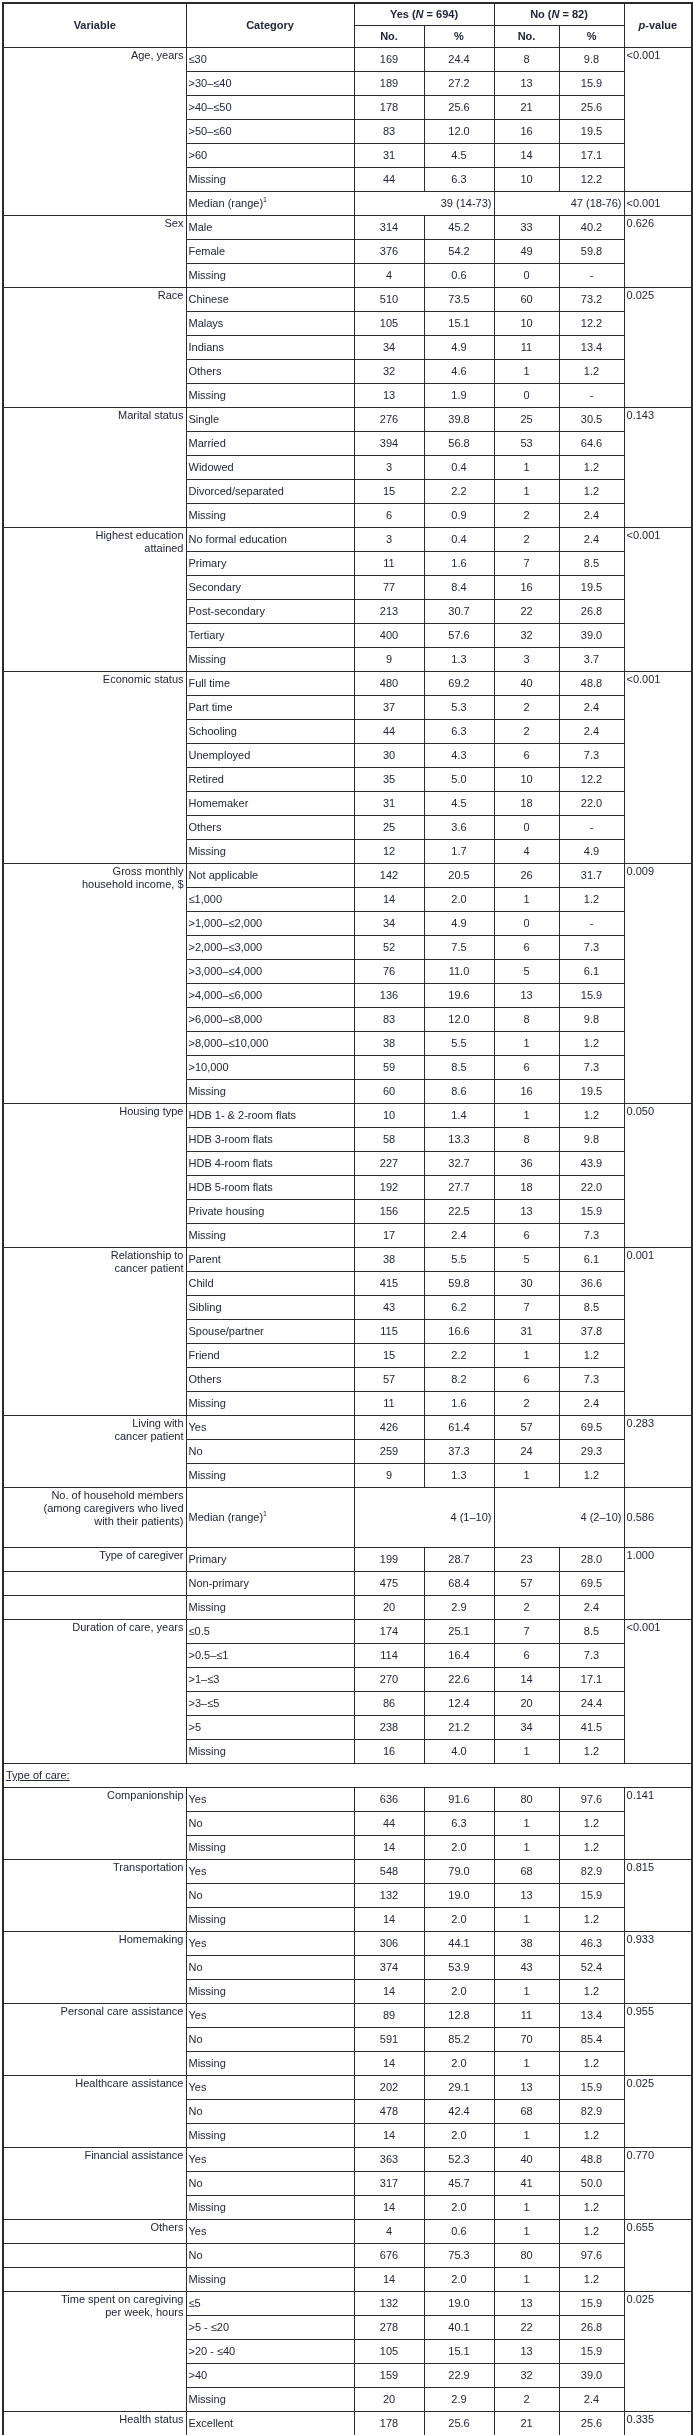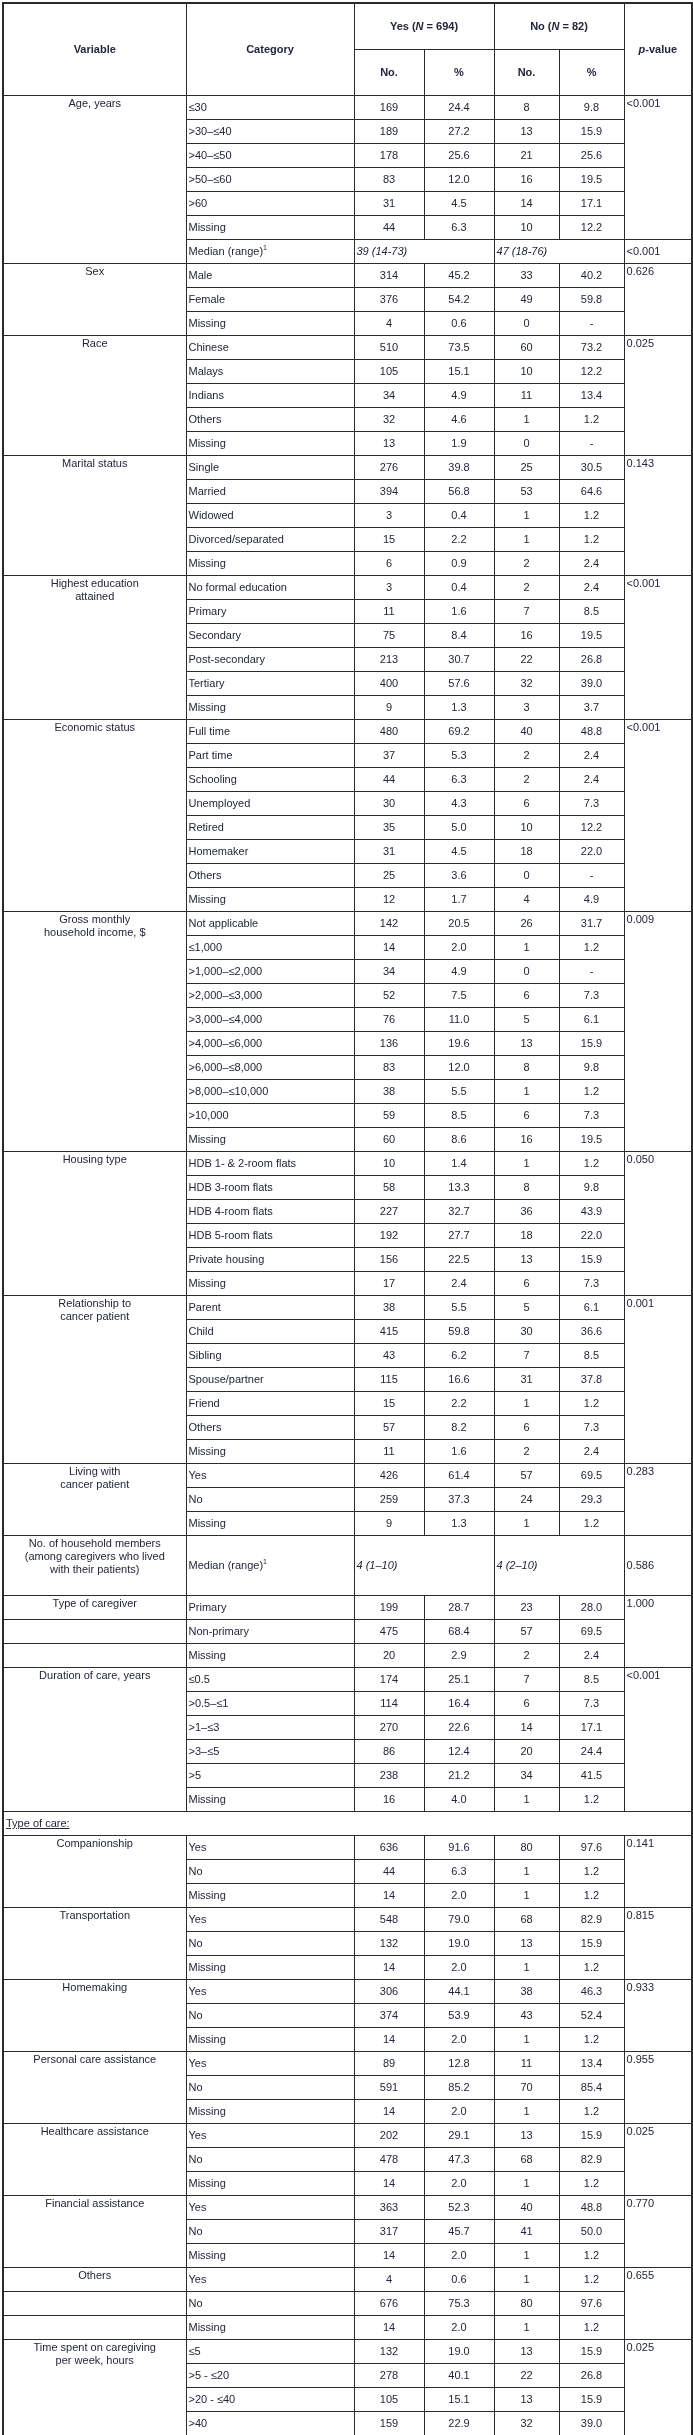--- a/index.html
+++ b/index.html
@@ -34,37 +34,37 @@
   table.char-table th, table.char-table td {
     border: 1px solid #2b2b2b;
     font-size: 11px;
     line-height: 1.2;
     overflow: hidden;
   }
   table.char-table th {
     font-weight: bold;
     text-align: center;
     height: 19px;
-    padding: 13px 2px;
+    padding: 1px 2px;
   }
   table.char-table td { height: 21px; padding: 1px 2px; }
   td.cat  { text-align: left; padding-left: 8px; vertical-align: middle; }
   td.num  { text-align: center; vertical-align: middle; }
   td.var  {
-    text-align: center;
+    text-align: right;
     vertical-align: top;
     padding: 4px 4px 2px 8px;
     white-space: pre-line;
     line-height: 1.32;
   }
   td.pcell { text-align: left; }
   td.p-top { vertical-align: top; padding-top: 5px; }
   td.p-mid { vertical-align: middle; }
   td.full  { text-align: left; padding-left: 8px; vertical-align: middle; text-decoration: underline; }
-  td.mspan { text-align: left; vertical-align: middle; font-style: italic; }
+  td.mspan { text-align: right; vertical-align: middle; }
   sup.s { font-size: 7px; vertical-align: super; line-height: 0; }
 </style>
 </head>
 <body>
 
 <div class="page">
   <table class="char-table">
     <colgroup>
       <col class="c-var">
         <col class="c-cat">
@@ -249,21 +249,21 @@
         </tr>
         <tr>
           <td class="cat">Primary</td>
           <td class="num">11</td>
           <td class="num">1.6</td>
           <td class="num">7</td>
           <td class="num">8.5</td>
         </tr>
         <tr>
           <td class="cat">Secondary</td>
-          <td class="num">75</td>
+          <td class="num">77</td>
           <td class="num">8.4</td>
           <td class="num">16</td>
           <td class="num">19.5</td>
         </tr>
         <tr>
           <td class="cat">Post-secondary</td>
           <td class="num">213</td>
           <td class="num">30.7</td>
           <td class="num">22</td>
           <td class="num">26.8</td>
@@ -711,21 +711,21 @@
           <td class="cat">Yes</td>
           <td class="num">202</td>
           <td class="num">29.1</td>
           <td class="num">13</td>
           <td class="num">15.9</td>
           <td class="pcell p-top" rowspan="3">0.025</td>
         </tr>
         <tr>
           <td class="cat">No</td>
           <td class="num">478</td>
-          <td class="num">47.3</td>
+          <td class="num">42.4</td>
           <td class="num">68</td>
           <td class="num">82.9</td>
         </tr>
         <tr>
           <td class="cat">Missing</td>
           <td class="num">14</td>
           <td class="num">2.0</td>
           <td class="num">1</td>
           <td class="num">1.2</td>
         </tr>

